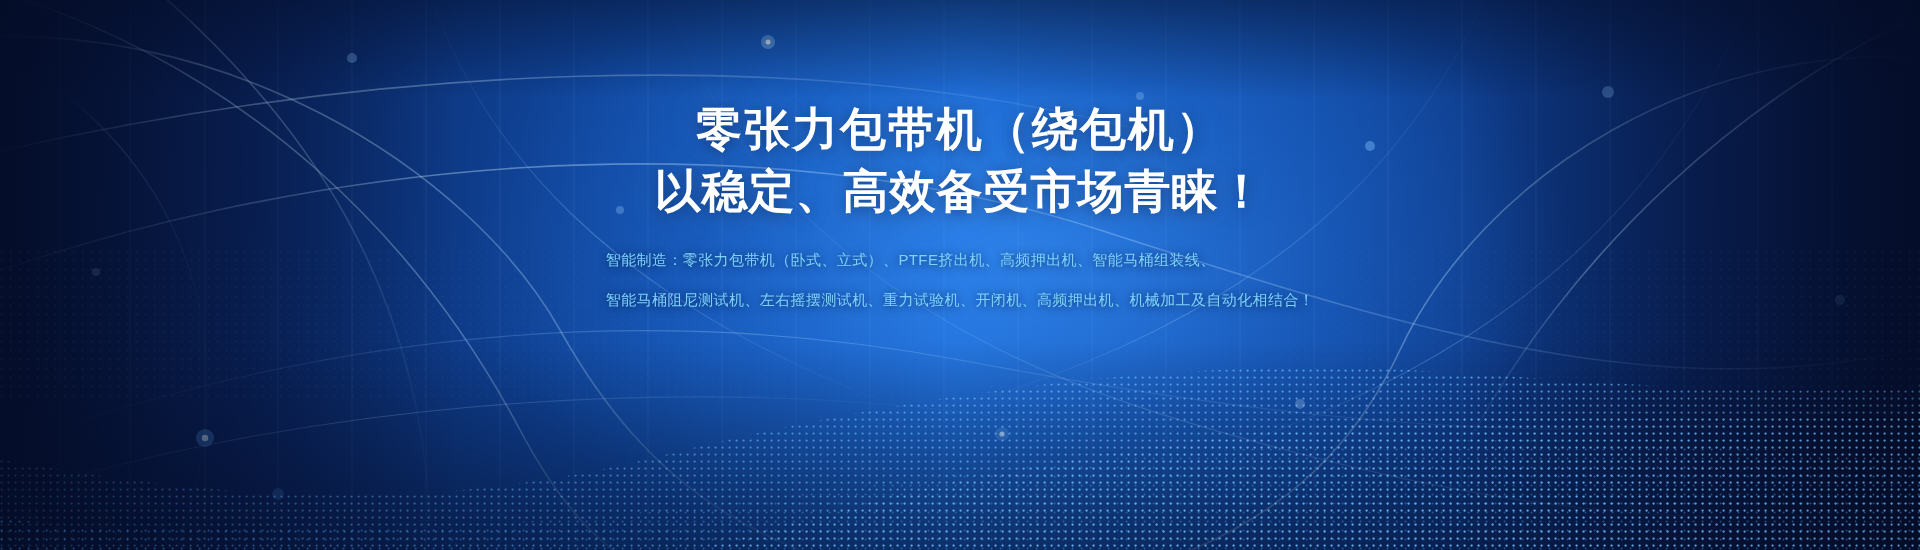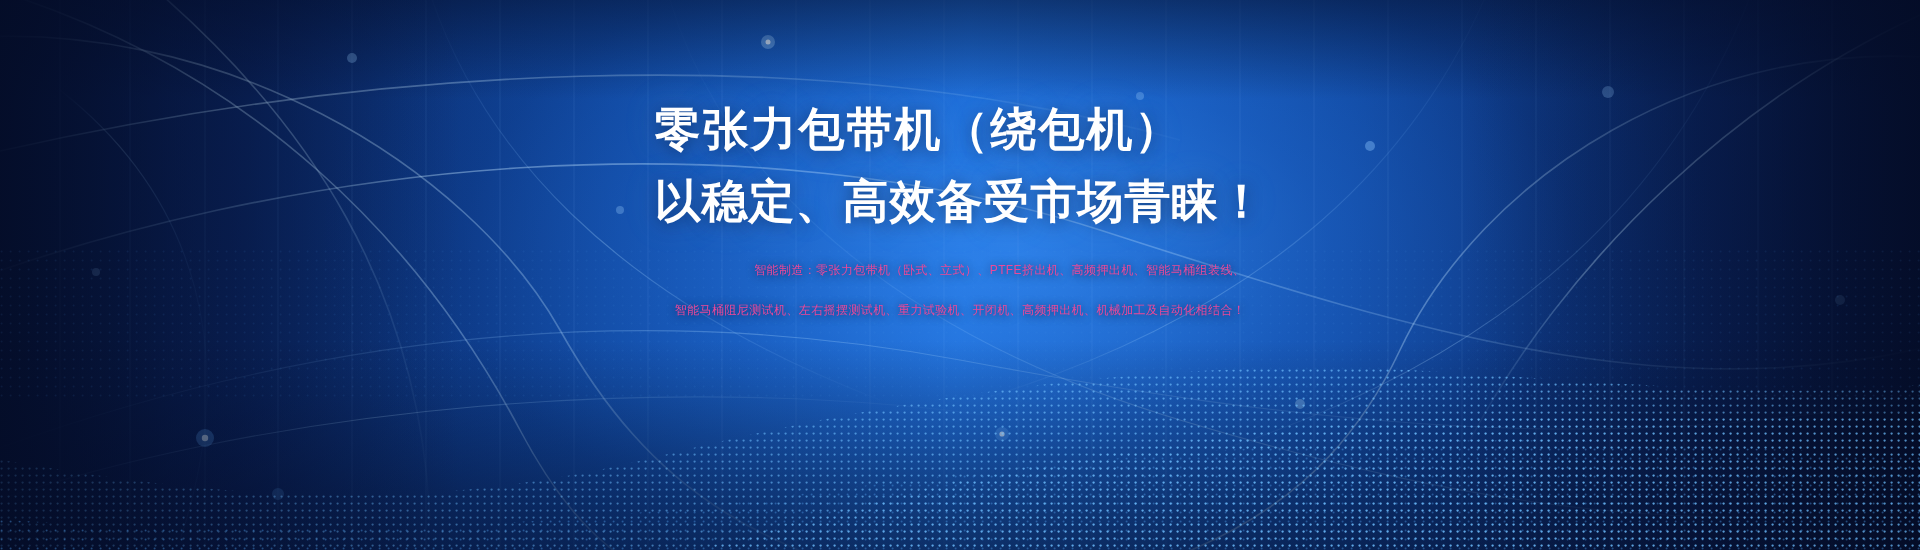--- a/index.html
+++ b/index.html
@@ -48,31 +48,32 @@
     justify-content:flex-start;
     padding-top:98px;
     z-index:8;
   }
   .headline{
     color:#ffffff;
     font-size:46px;
     font-weight:bold;
     letter-spacing:2px;
     line-height:62px;
+    text-align:center;
     text-shadow:0 2px 16px rgba(2,20,60,.55), 0 0 34px rgba(120,190,255,.28);
     white-space:nowrap;
   }
-  .headline .l2{letter-spacing:1px;margin-top:10px;}
+  .headline .l2{letter-spacing:1px;}
 
   .subline{
-    color:#ec4899;
-    font-size:12px;
+    color:#7dd3fc;
+    font-size:15px;
     font-weight:normal;
     line-height:40px;
-    text-align:right;
+    text-align:left;
     letter-spacing:.4px;
     text-shadow:0 1px 10px rgba(2,18,56,.75);
     white-space:nowrap;
   }
   .sub-wrap{margin-top:18px;}
 
   
   .particles{position:absolute;left:0;right:0;bottom:0;height:300px;z-index:4;}
   .particles svg{width:100%;height:100%;}
 </style>

